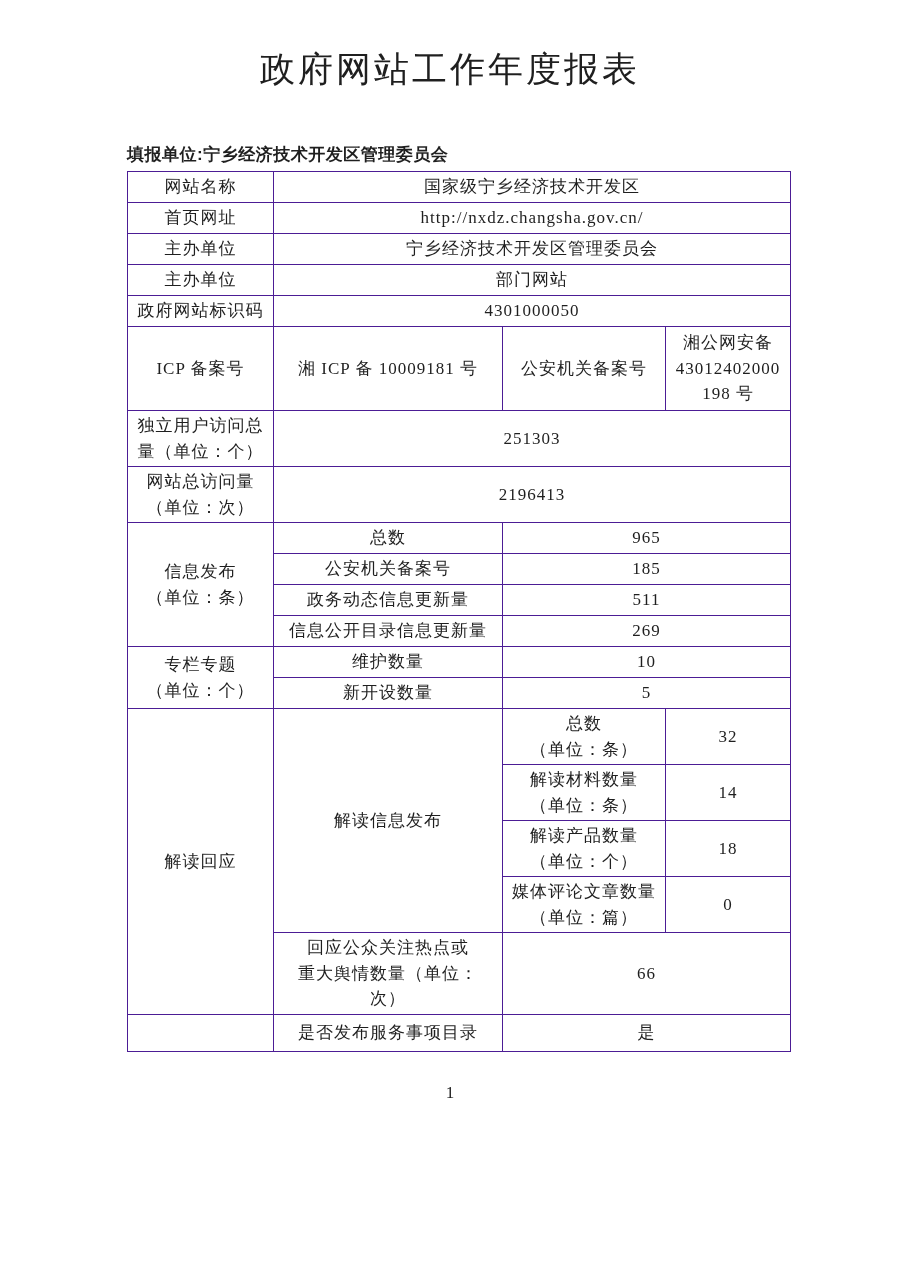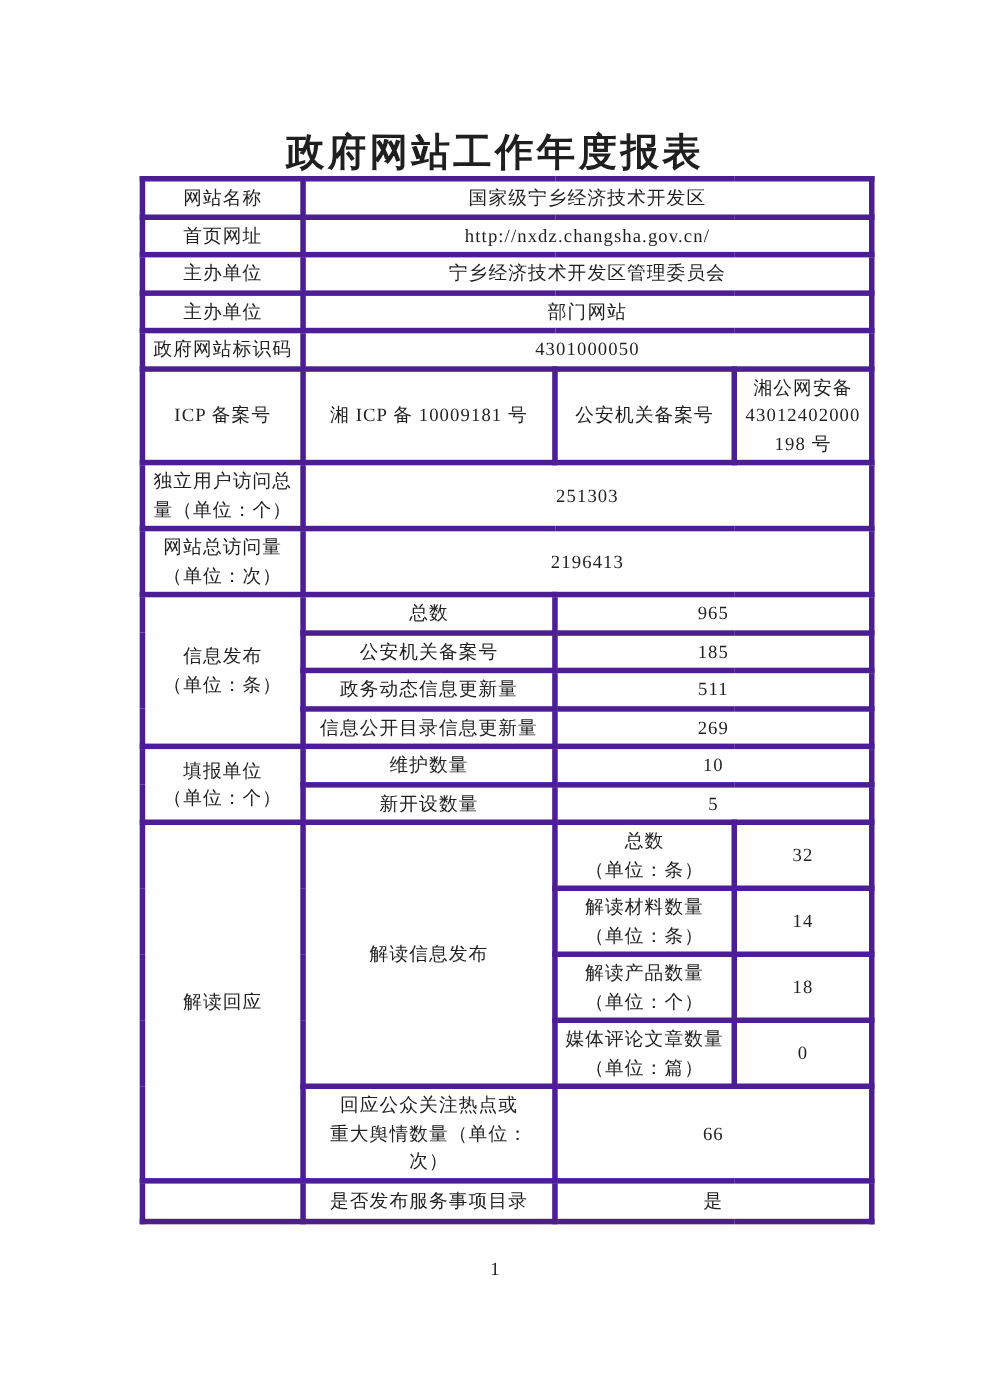--- a/index.html
+++ b/index.html
@@ -7,24 +7,24 @@
   body {
     width: 900px;
     height: 1272px;
     background: #ffffff;
     color: #1f1f1f;
     font-family: "Liberation Serif", serif;
   }
   .page { width: 900px; height: 1272px; position: relative; overflow: hidden; }
 
   .doc-title {
-    padding-top: 118px;
+    padding-top: 48px;
     text-align: center;
     font-family: "Liberation Sans", sans-serif;
-    font-weight: bold;
+    font-weight: normal;
     font-size: 35px;
     letter-spacing: 3px;
     line-height: 1.2;
   }
   .doc-subtitle {
     margin-top: 27px;
     text-align: center;
     font-size: 21px;
     letter-spacing: 1px;
     line-height: 1.25;
@@ -38,21 +38,21 @@
     line-height: 1.3;
   }
 
   table.report {
     border-collapse: collapse;
     table-layout: fixed;
     width: 663px;
     margin-left: 127px;
   }
   table.report td {
-    border: 5px solid #4c1d95;
+    border: 1px solid #4c1d95;
     text-align: center;
     vertical-align: middle;
     font-size: 17px;
     letter-spacing: 1px;
     padding: 2px 5px;
     line-height: 1.5;
     overflow: hidden;
   }
   td.ml { white-space: pre-line; }
   td.latin { letter-spacing: 0.5px; }
@@ -70,20 +70,21 @@
     text-align: center;
     font-size: 17px;
   }
 </style>
 </head>
 <body>
 
 <div class="page">
 
   <div class="doc-title">政府网站工作年度报表</div>
+  <div class="filing-unit">填报单位:宁乡经济技术开发区管理委员会</div>
 
   <table class="report">
     <colgroup>
       <col style="width:146px">
       <col style="width:229px">
       <col style="width:163px">
       <col style="width:125px">
     </colgroup>
     <tbody>
       <tr class="h31">
@@ -138,21 +139,21 @@
       <tr class="h31">
         <td>政务动态信息更新量</td>
         <td colspan="2">511</td>
       </tr>
       <tr class="h31">
         <td>信息公开目录信息更新量</td>
         <td colspan="2">269</td>
       </tr>
 
       <tr class="h31">
-        <td rowspan="2" class="ml">填报单位
+        <td rowspan="2" class="ml">专栏专题
 （单位：个）</td>
         <td>维护数量</td>
         <td colspan="2">10</td>
       </tr>
       <tr class="h31">
         <td>新开设数量</td>
         <td colspan="2">5</td>
       </tr>
 
       <tr class="h52">

